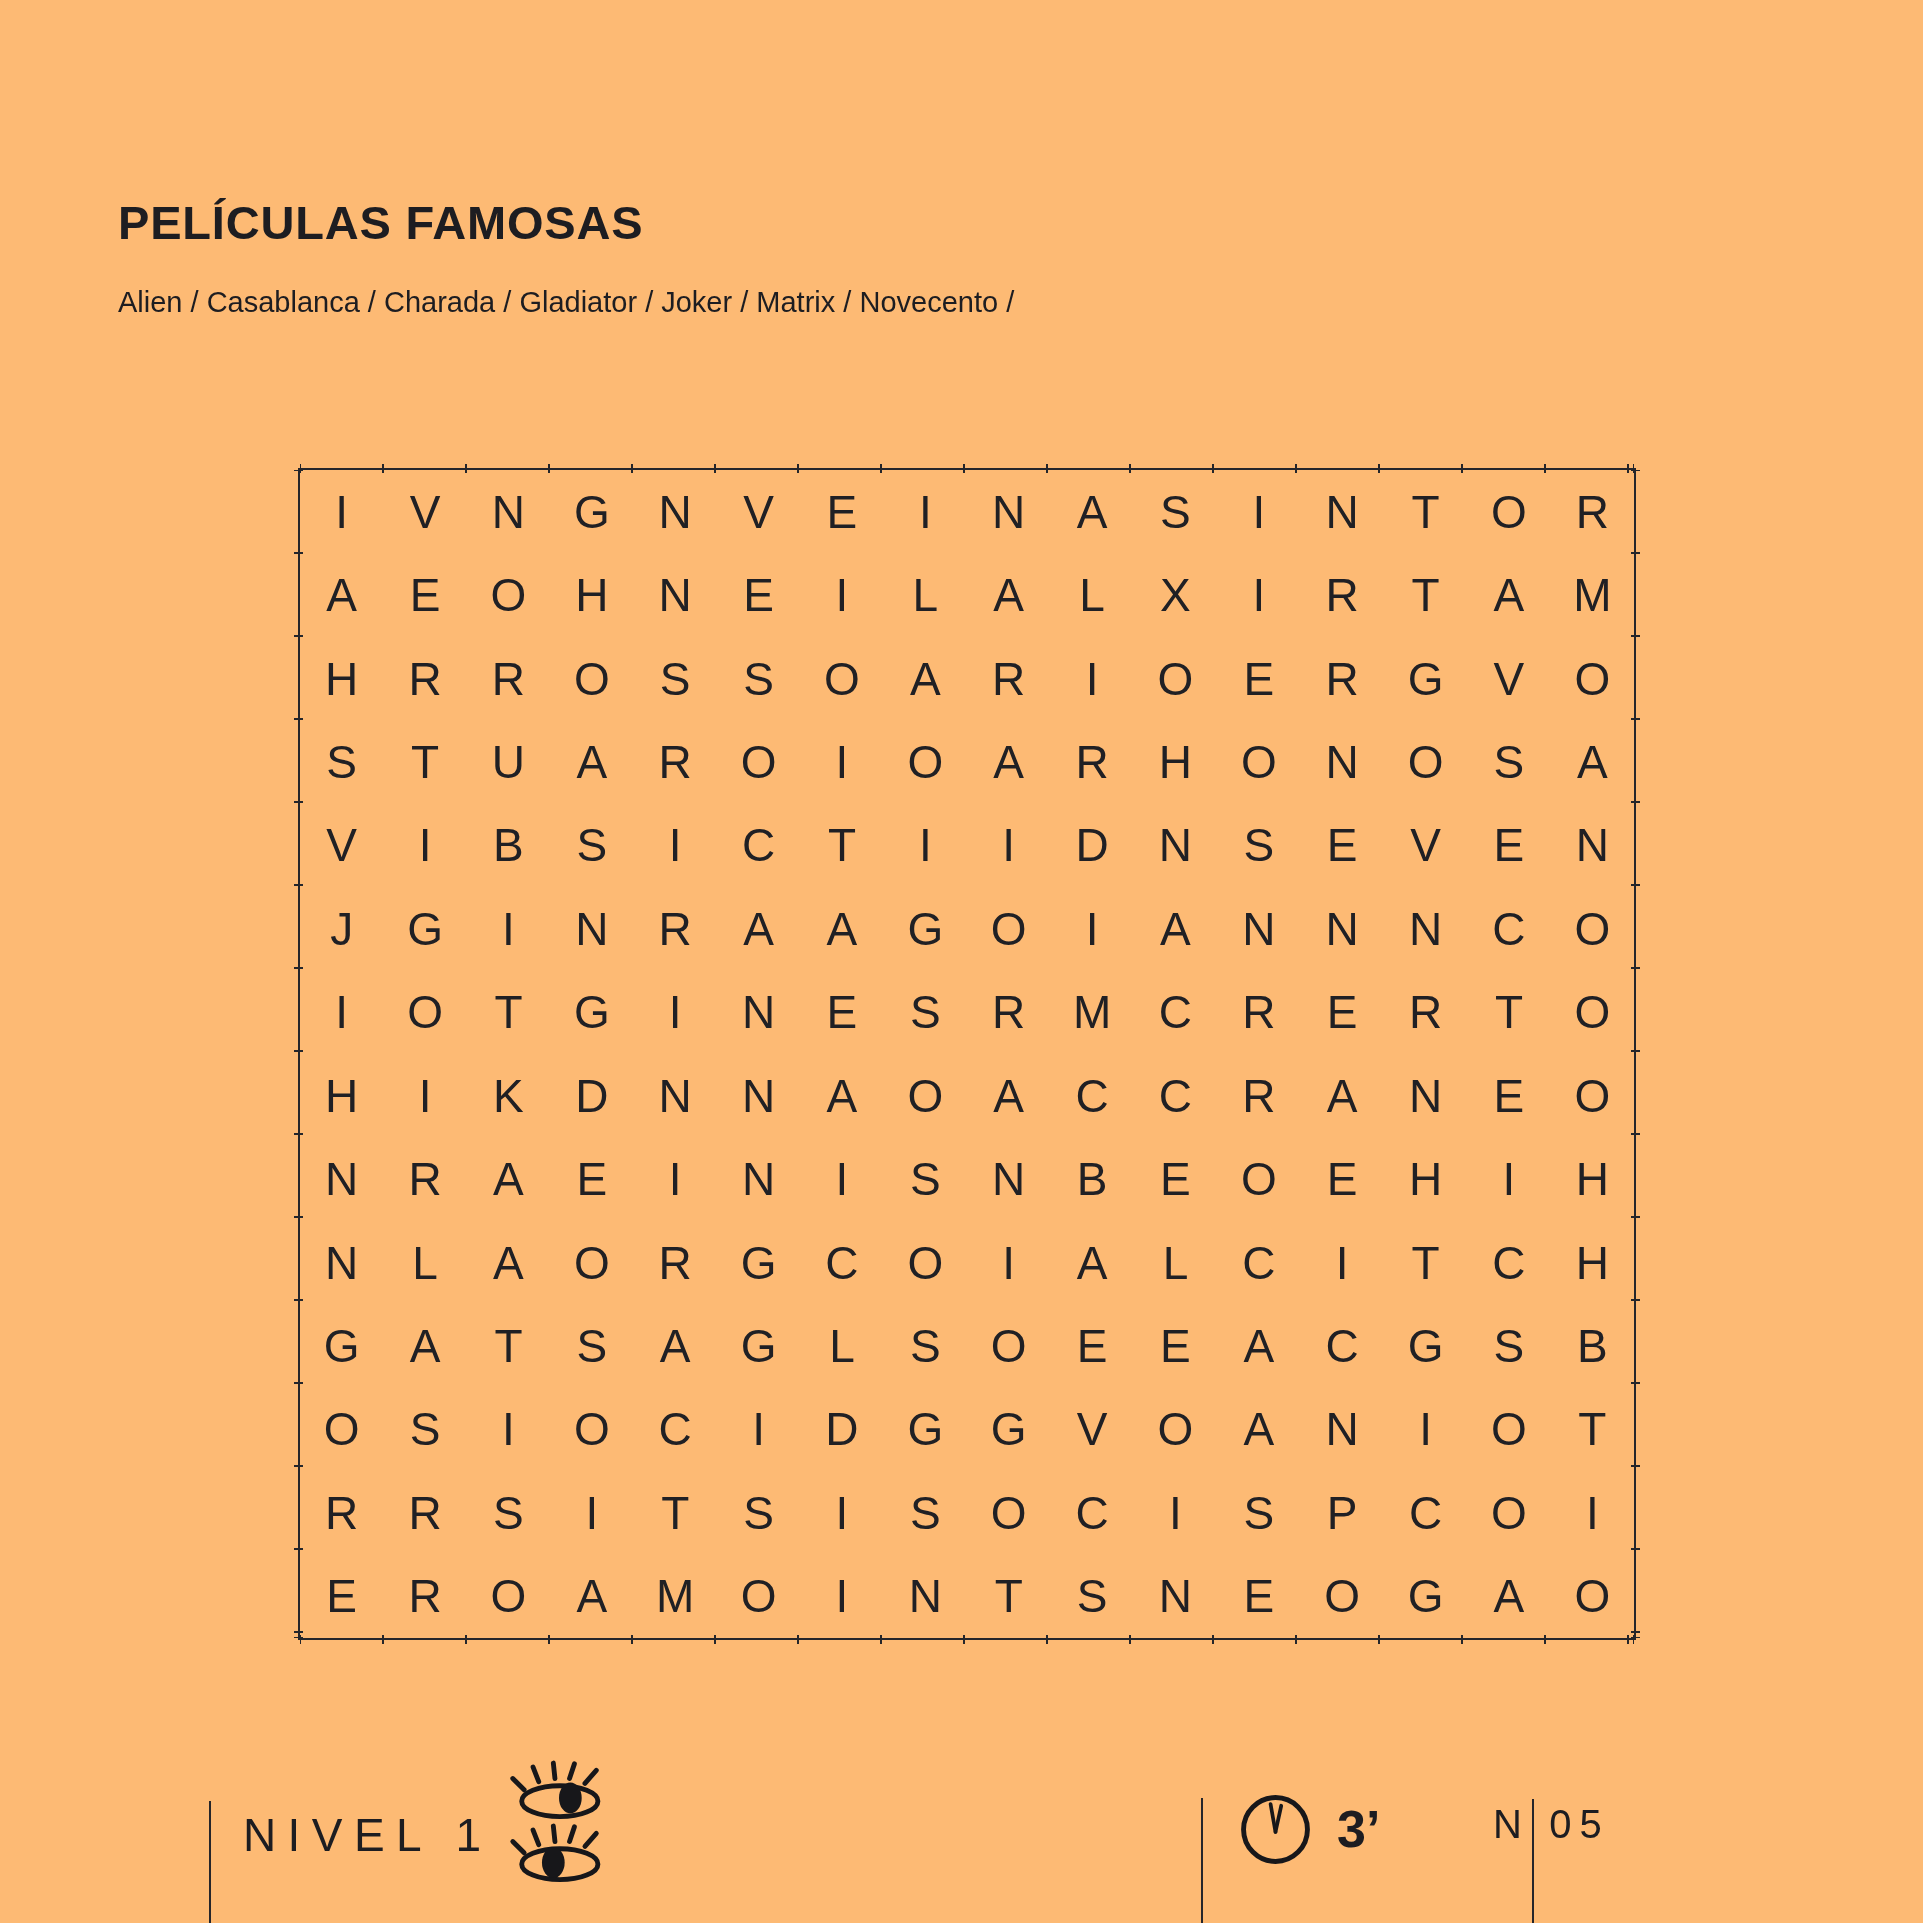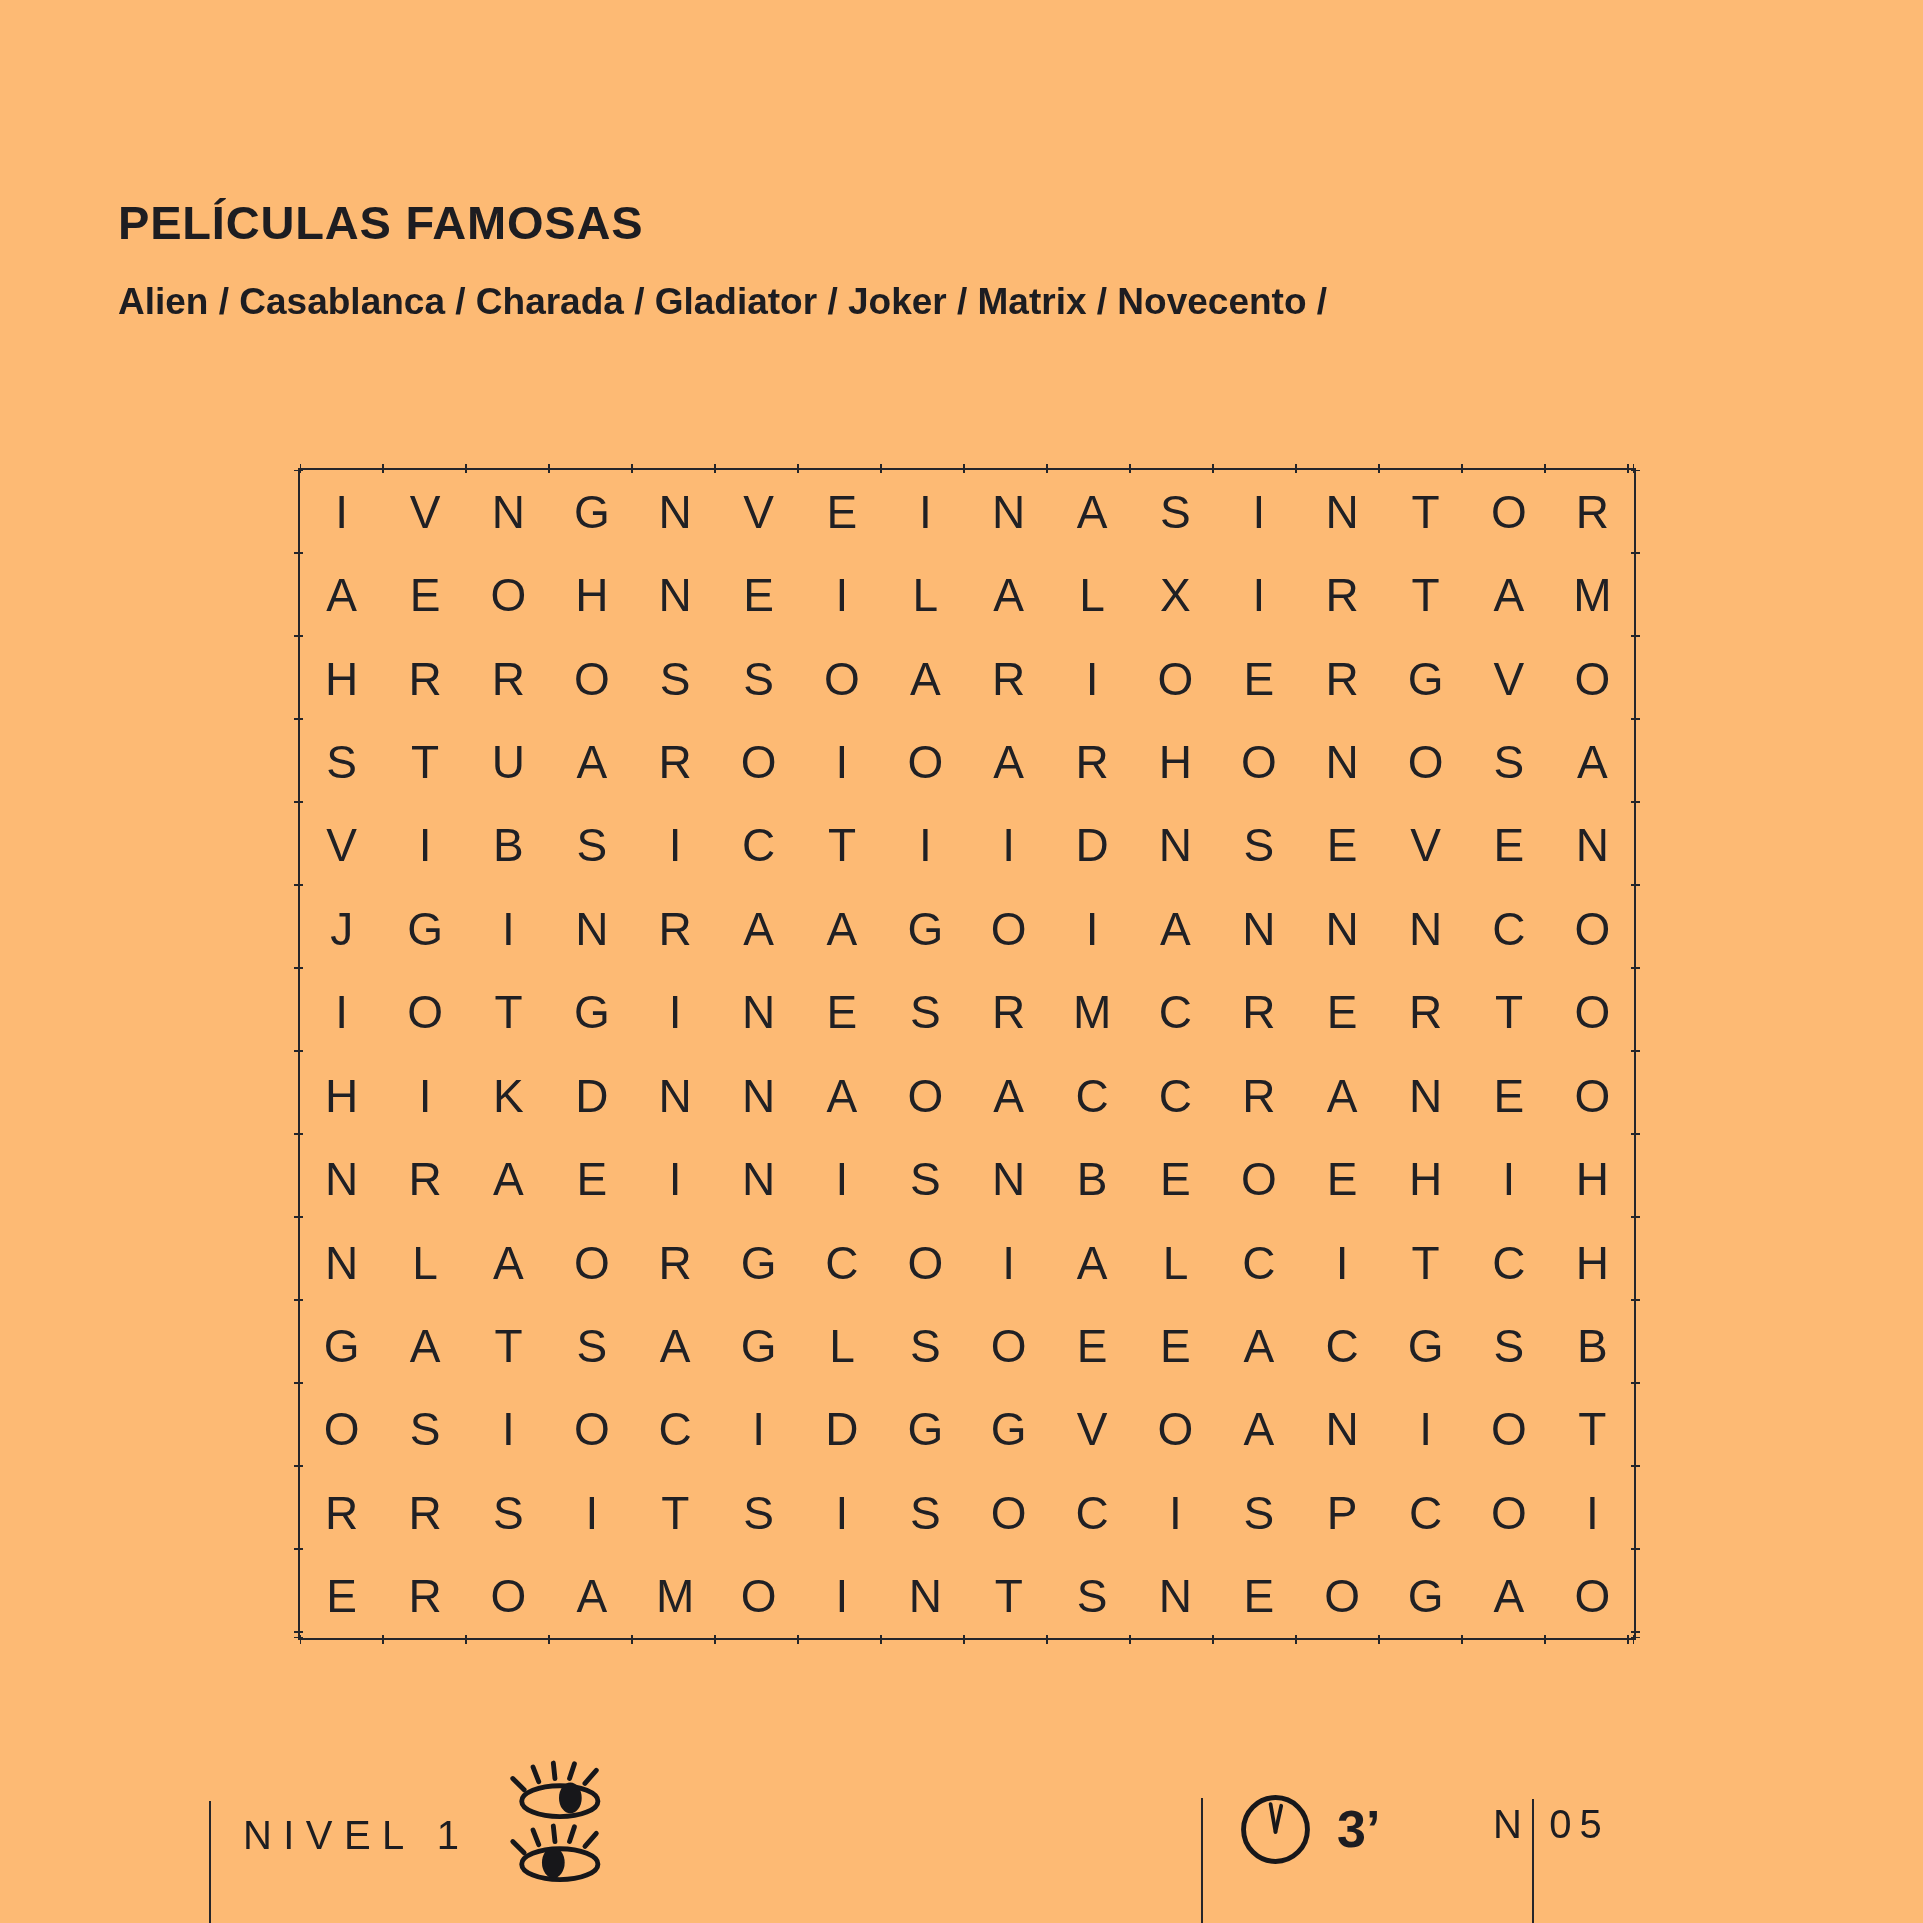--- a/index.html
+++ b/index.html
@@ -2,21 +2,21 @@
 <html style="font-size:13px"><head>
 <meta charset="utf-8">
 <style>
   html,body{margin:0;padding:0;background:#ffffff;}
   .page{position:relative;width:1923px;height:1923px;background:#fdba74;overflow:hidden;
         font-family:"Liberation Sans",sans-serif;color:#1d1d21;}
 
   
   .header{position:absolute;left:118px;top:197px;}
   .title{font-size:47px;font-weight:600;letter-spacing:0.8px;margin:0 0 18px 0;line-height:52px;}
-  .wordline{font-size:37px;font-weight:700;line-height:70px;white-space:nowrap;}
+  .wordline{font-size:29px;font-weight:400;line-height:70px;white-space:nowrap;}
 
   
   #grid{position:absolute;left:298px;top:468px;width:1334px;height:1168px;
         border:2.4px solid #26262a;display:grid;
         grid-template-columns:repeat(16,1fr);grid-template-rows:repeat(14,1fr);}
   .cell{display:flex;align-items:center;justify-content:center;
         font-size:46px;font-weight:300;color:#202024;}
   
   .tick{position:absolute;pointer-events:none;}
   .tick.top   {left:0;top:-5.7px;width:100%;height:9px;
@@ -30,21 +30,21 @@
       background-position:0 -1px;}
   .tick.right {top:0;right:-5.7px;height:100%;width:9px;
       background:repeating-linear-gradient(to bottom,#26262a 0 2px,transparent 2px 83px);
       background-position:0 -1px;}
 
   
   .divider{position:absolute;width:2.4px;background:#26262a;}
   #div1{left:209px;top:1801px;height:122px;}
   #div2{left:1201px;top:1798px;height:125px;}
   #div3{left:1532px;top:1799px;height:124px;}
-  .level-label{position:absolute;left:243px;top:1812px;font-size:40px;font-weight:400;
+  .level-label{position:absolute;left:243px;top:1812px;font-size:46px;font-weight:400;
                letter-spacing:11.4px;line-height:46px;white-space:nowrap;text-align:center;}
   .eyes{position:absolute;left:506px;top:1759px;display:flex;flex-direction:column;gap:3.3px;}
   .clock{position:absolute;left:1237px;top:1791px;}
   .time-label{position:absolute;left:1337px;top:1803px;font-size:52px;font-weight:600;line-height:52px;}
   .number-label{position:absolute;left:1493px;top:1804px;font-size:40px;font-weight:400;
                 letter-spacing:8.1px;line-height:40px;white-space:nowrap;}
   svg{display:block;}
 </style>
 </head>
 <body>

